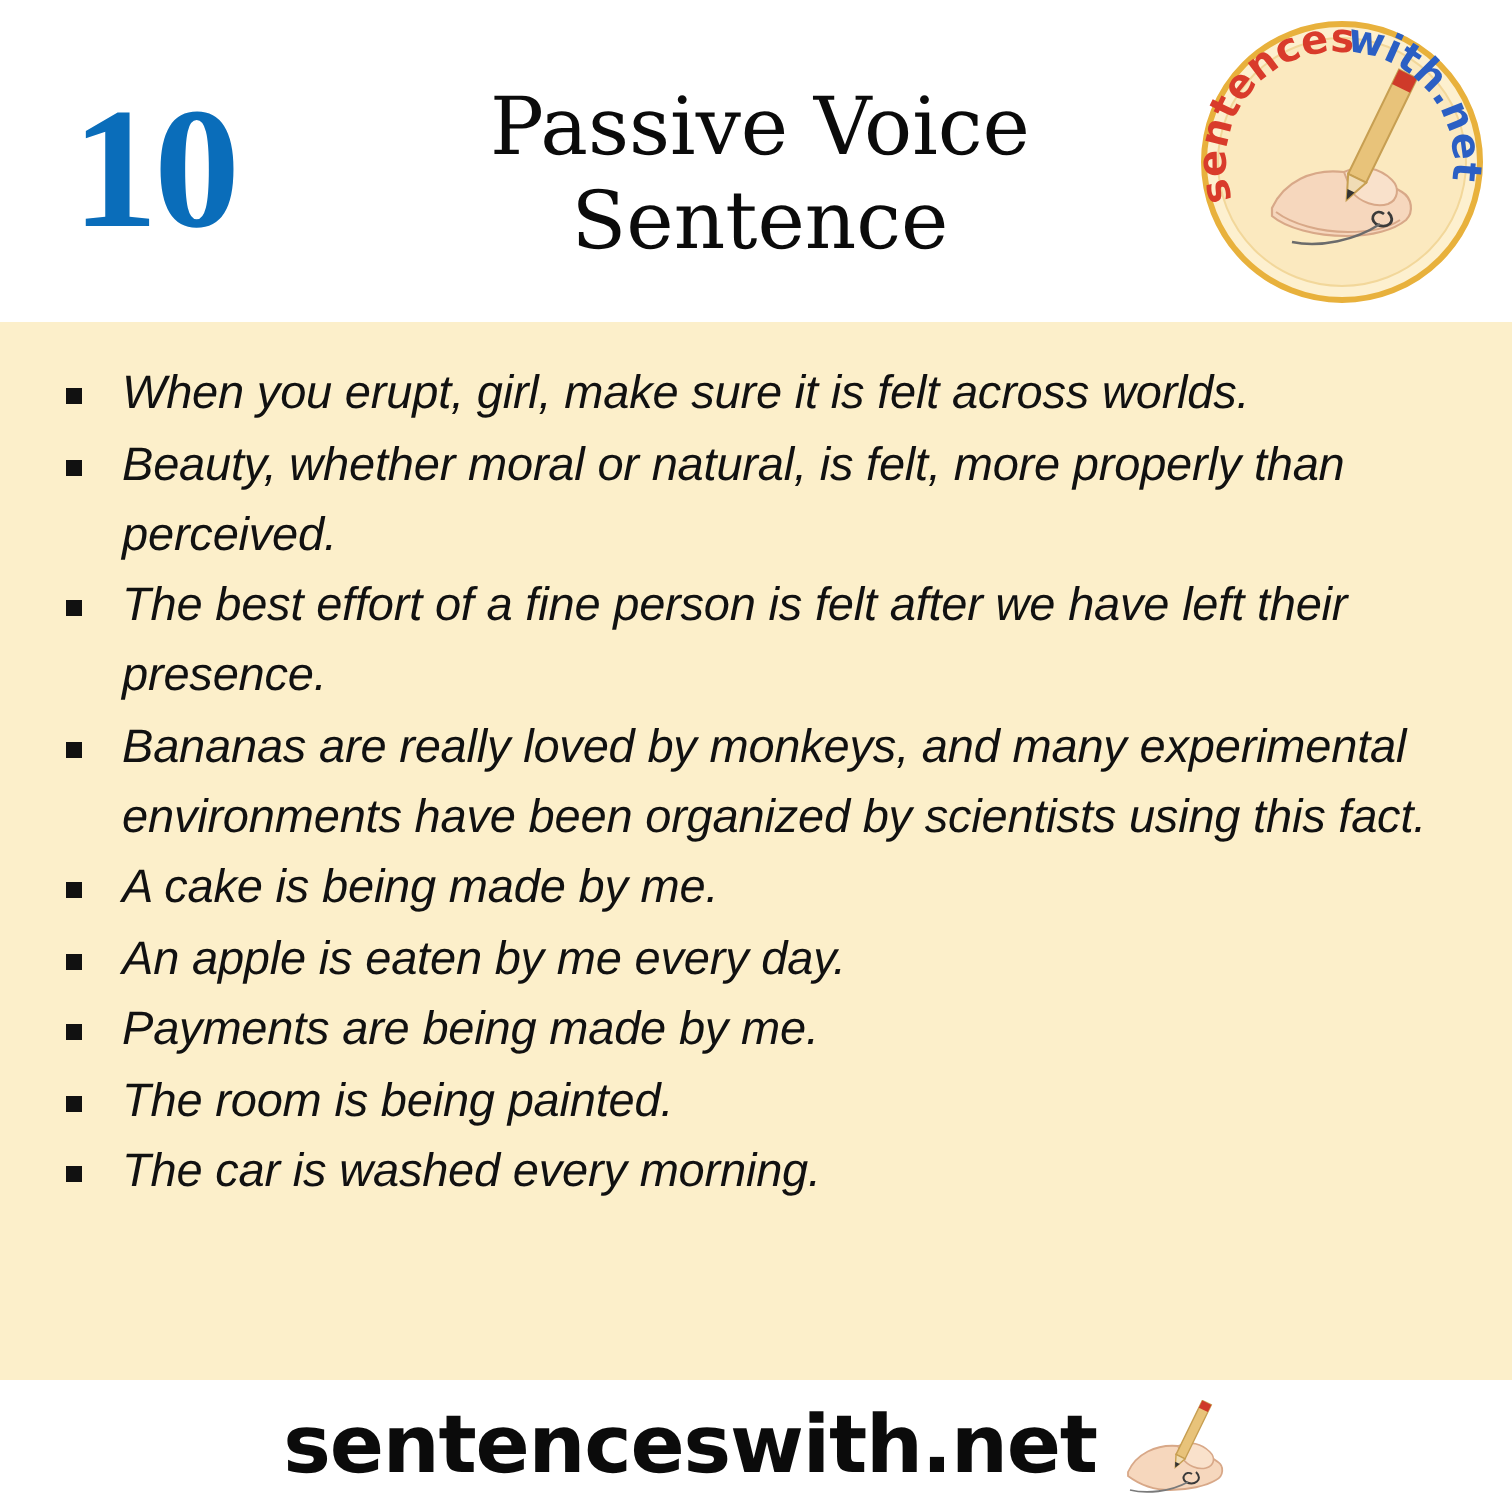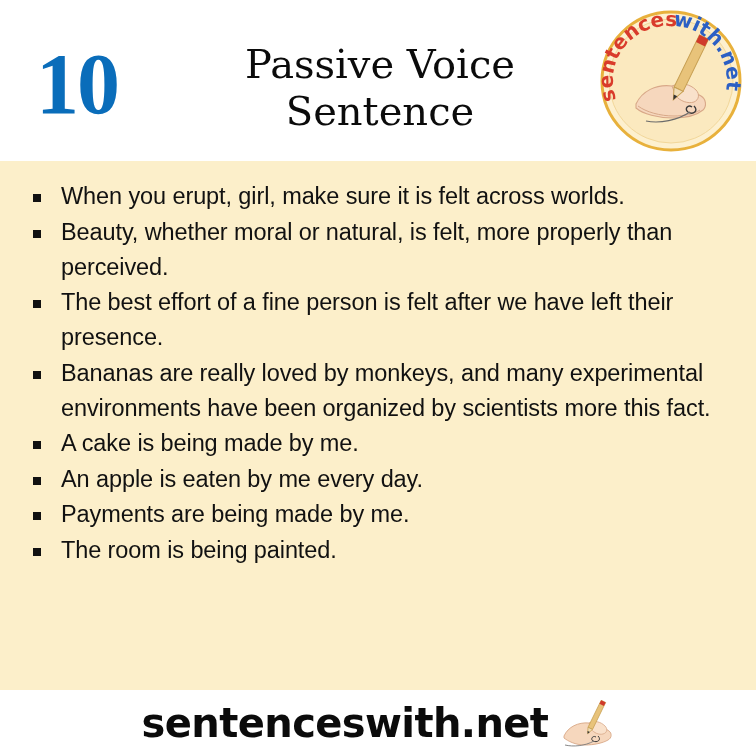--- a/index.html
+++ b/index.html
@@ -85,20 +85,21 @@
   }
   .sentence-item {
     position: relative;
     padding-left: 31px;
     margin: 0 0 0.5px 0;
     font-family: "Liberation Sans", sans-serif;
     font-size: 23.5px;
     line-height: 35px;
     color: #111111;
     letter-spacing: -0.1px;
+    font-style: italic;
   }
   .sentence-item .bullet-square {
     position: absolute;
     left: 3px;
     top: 15px;
     width: 8px;
     height: 8px;
     background: #111111;
   }
 
@@ -187,40 +188,44 @@
       <li class="sentence-item">
         <span class="bullet-square"></span>
         <span>Beauty, whether moral or natural, is felt, more properly than perceived.</span>
       </li>
       <li class="sentence-item">
         <span class="bullet-square"></span>
         <span>The best effort of a fine person is felt after we have left their presence.</span>
       </li>
       <li class="sentence-item">
         <span class="bullet-square"></span>
-        <span>Bananas are really loved by monkeys, and many experimental environments have been organized by scientists more this fact.</span>
+        <span>Bananas are really loved by monkeys, and many experimental environments have been organized by scientists using this fact.</span>
       </li>
       <li class="sentence-item">
         <span class="bullet-square"></span>
         <span>A cake is being made by me.</span>
       </li>
       <li class="sentence-item">
         <span class="bullet-square"></span>
       </li>
       <li class="sentence-item">
         <span class="bullet-square"></span>
         <span>An apple is eaten by me every day.</span>
       </li>
       <li class="sentence-item">
         <span class="bullet-square"></span>
         <span>Payments are being made by me.</span>
       </li>
       <li class="sentence-item">
         <span class="bullet-square"></span>
         <span>The room is being painted.</span>
+      </li>
+      <li class="sentence-item">
+        <span class="bullet-square"></span>
+        <span>The car is washed every morning.</span>
       </li>
     </ul>
   </div>
 
   <div class="footer">
     <div class="footer-brand">sentenceswith.net</div>
     <div class="footer-hand">
       <svg viewBox="0 0 54 48" xmlns="http://www.w3.org/2000/svg">
         <path d="M 4 36 C 8 27 18 22 29 23 C 37 24 44 27 49 31 C 52 33 52 38 48 40
                  C 43 43 34 45 25 45 C 15 45 8 41 4 38 Z" fill="#f6d7bd" stroke="#d8a888" stroke-width="0.9"></path>

